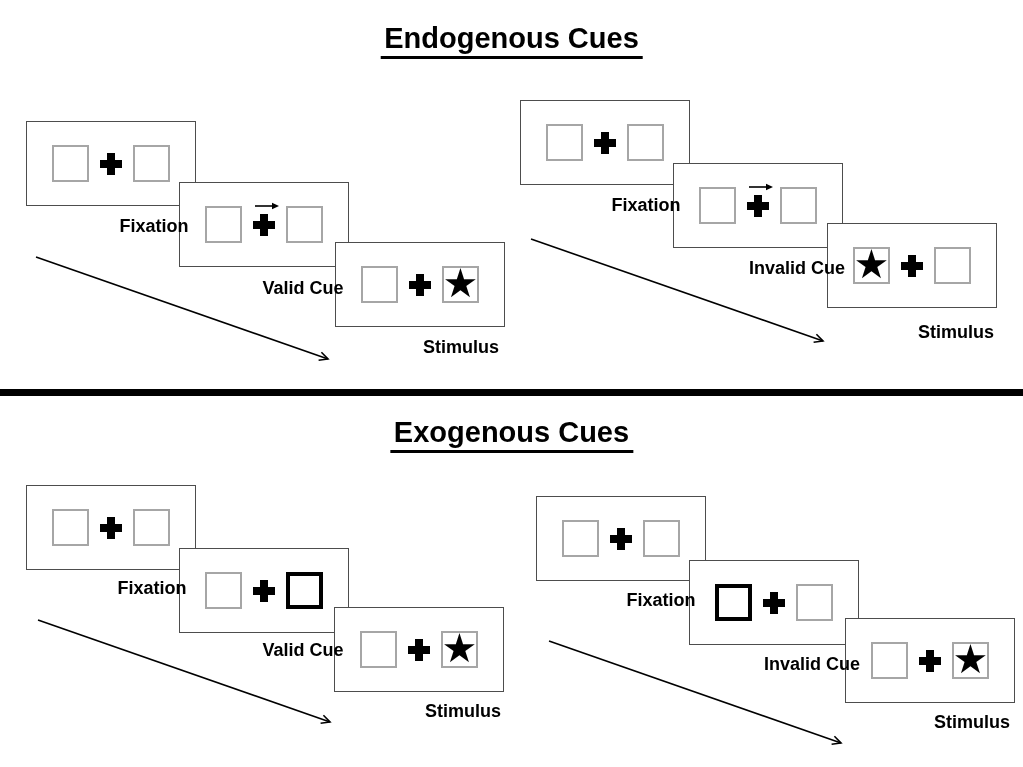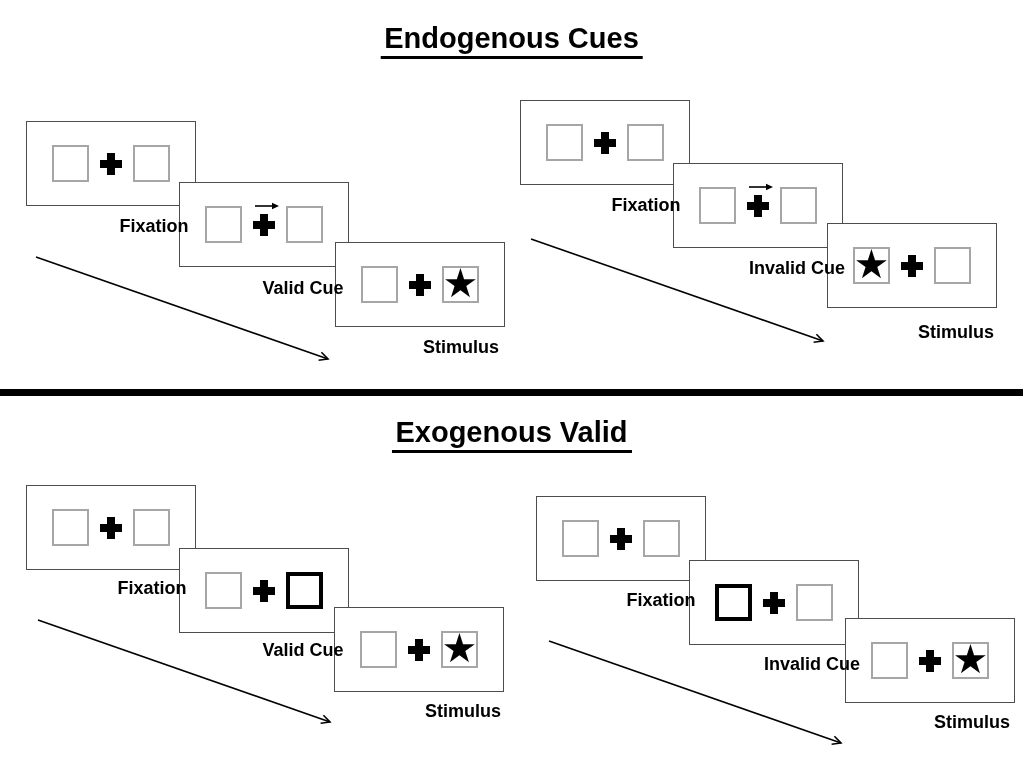--- a/index.html
+++ b/index.html
@@ -135,21 +135,21 @@
           <rect x="0" y="7" width="22" height="8"></rect>
           <rect x="7" y="0" width="8" height="22"></rect>
         </svg>
     </div>
     <div class="box"></div>
   </div>
   <div class="plabel" style="left:912px;top:322px">Stimulus</div>
 
   <div class="divider"></div>
 
-  <div class="title" style="top:416px">Exogenous Valid</div>
+  <div class="title" style="top:416px">Exogenous Cues</div>
 
   <svg class="tl" style="left:36px;top:618px" width="298" height="108" viewBox="0 0 298 108">
     <path d="M2 2 L294 104"></path>
       <path d="M287.4 97.2 L294 104 L284.6 105.2"></path>
   </svg>
 
   <div class="panel z1" style="left:26px;top:485px">
     <div class="box"></div>
     <div class="plus-wrap">
       <svg class="plus" viewBox="0 0 22 22">

